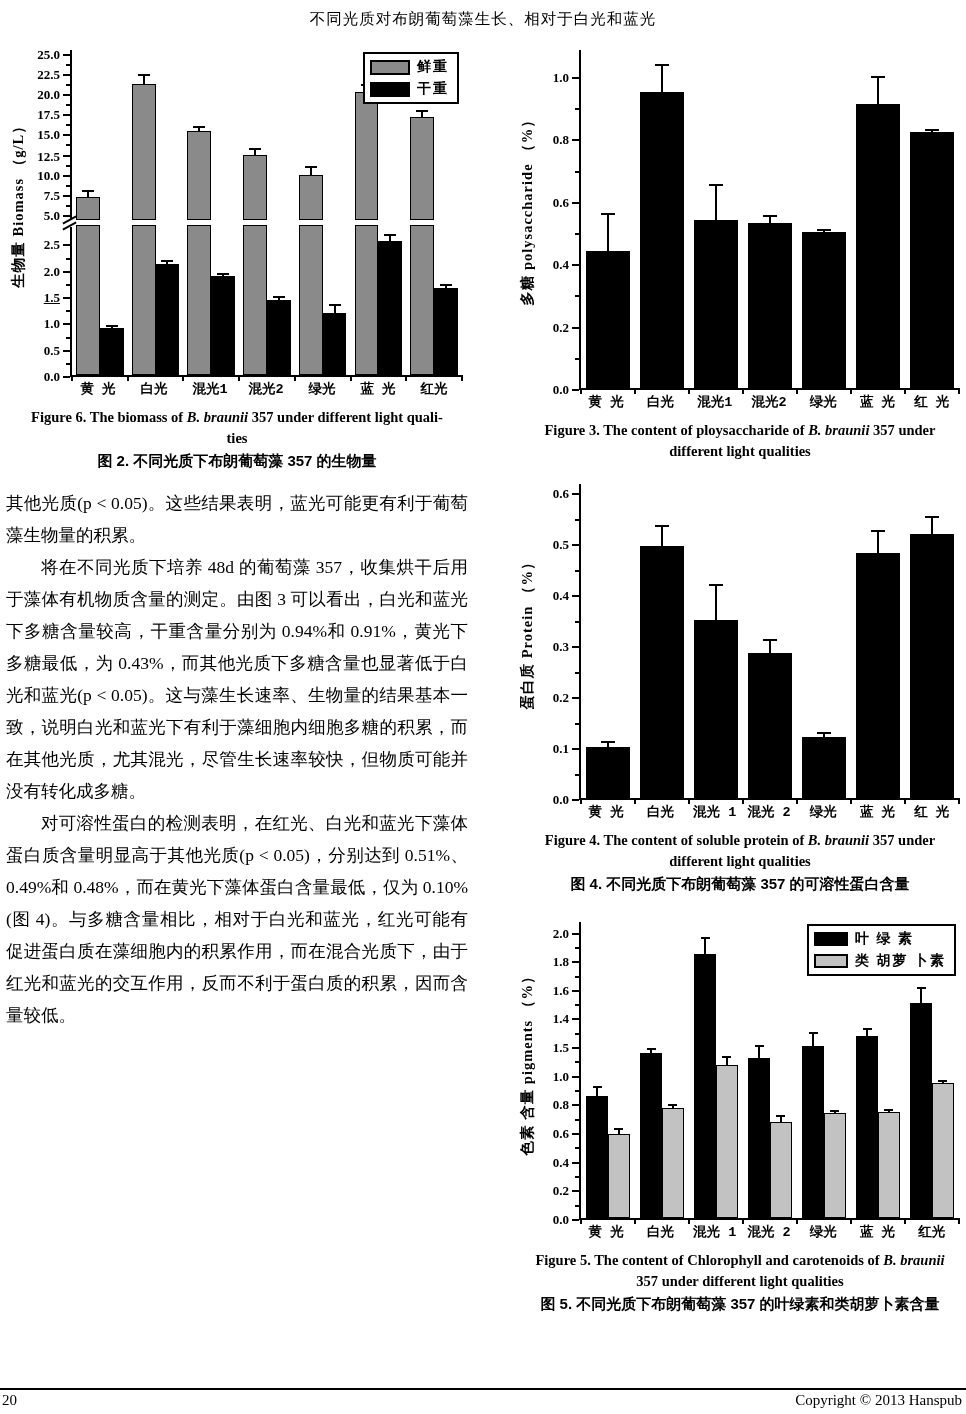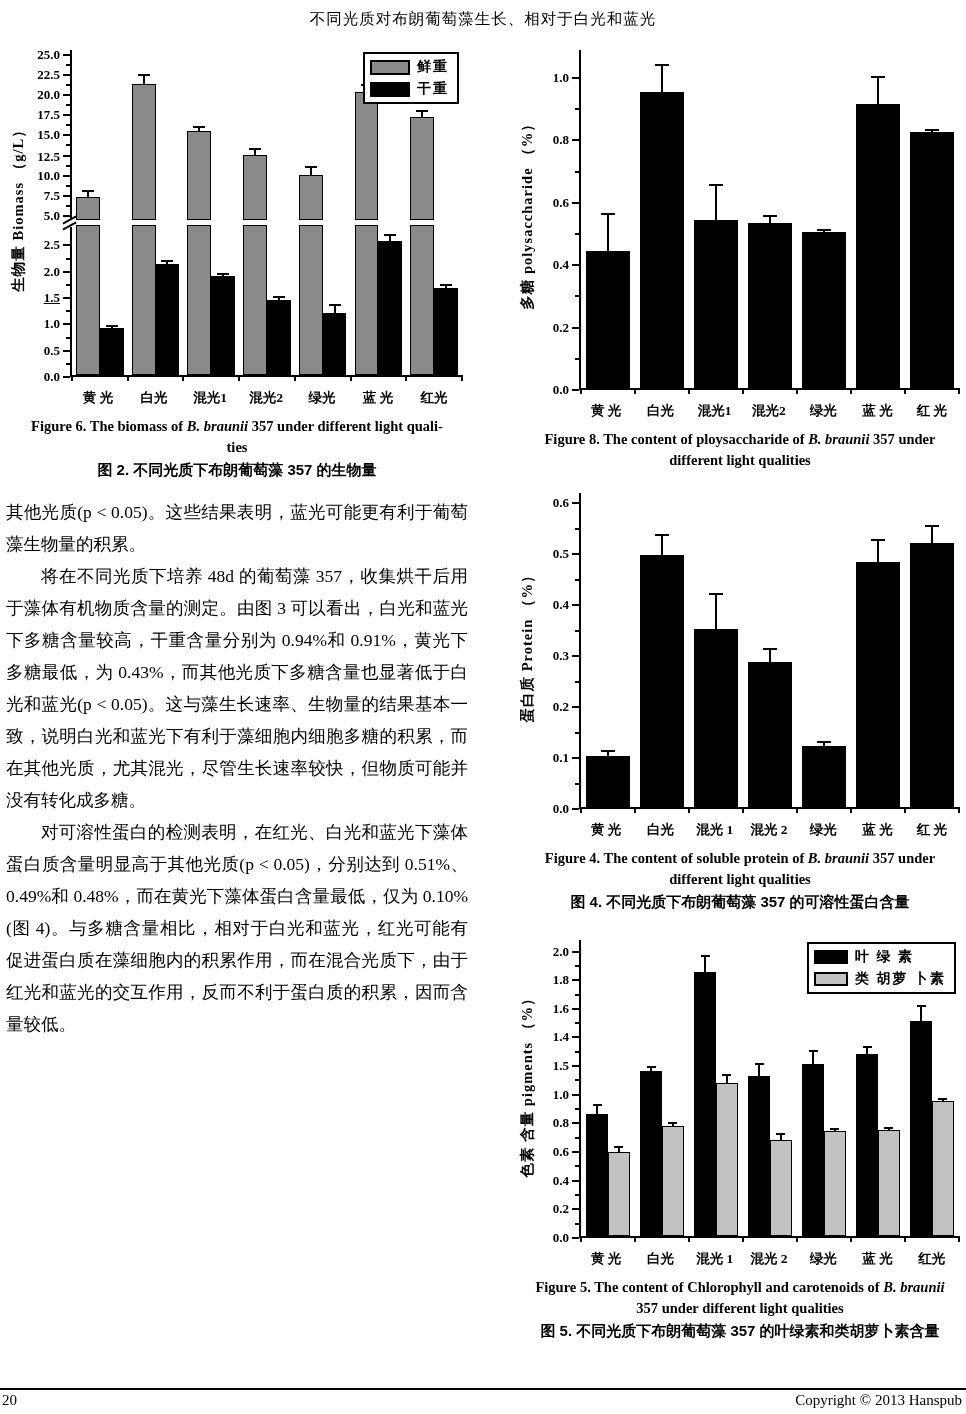--- a/index.html
+++ b/index.html
@@ -31,21 +31,21 @@
   .ytick.minor { width:4px; left:-6px; }
   .ytick-label {
     position:absolute; left:-46px; width:34px; text-align:right;
     transform:translateY(-50%); font-weight:bold; font-size:13px;
   }
   .bar { position:absolute; bottom:0; }
   .errbar { position:absolute; }
   .errcap { height:2px; background:#000; width:100%; }
   .errstem { width:2px; background:#000; margin:0 auto; }
   .xtick { position:absolute; top:100%; width:2px; height:6px; background:#000; margin-left:-1px; }
-  .xlabels { display:flex; margin-top:12px; }
+  .xlabels { display:flex; margin-top:3px;font-family:Liberation Mono, monospace; }
   .xlabel { flex:1; text-align:center; font-weight:bold; font-size:13.5px; }
   .legend {
     position:absolute; border:2px solid #000; background:#fff;
     padding:4px 8px 4px 5px; z-index:2; display:flex; flex-direction:column; gap:4px;
   }
   .legend-row { display:flex; align-items:center; gap:7px; }
   .legend-swatch { width:40px; height:15px; border:2px solid #000; flex:none; }
   .legend-label { font-weight:bold; font-size:14px; letter-spacing:2px; white-space:nowrap; }
 
   
@@ -328,21 +328,21 @@
               <div class="xlabel">黄 光</div>
               <div class="xlabel">白光</div>
               <div class="xlabel">混光1</div>
               <div class="xlabel">混光2</div>
               <div class="xlabel">绿光</div>
               <div class="xlabel">蓝 光</div>
               <div class="xlabel">红 光</div>
             </div>
           </div>
         </div>
-      <div class="cap-en"><span>Figure 8. The content of ploysaccharide of </span><i>B. braunii</i><span> 357 under</span><br><span>different light qualities</span></div>
+      <div class="cap-en"><span>Figure 3. The content of ploysaccharide of </span><i>B. braunii</i><span> 357 under</span><br><span>different light qualities</span></div>
     </div>
 
     <div class="figure fig-gap-1">
       <div class="chart chart-wrap">
           <div class="ylabel-col">
             <div class="ylabel">蛋白质 Protein （%）</div>
           </div>
           <div class="plot-col">
             <div class="panel bottom-panel" style="height: 316px;">
               <div class="ytick-label" style="top: 316px;">0.0</div>

